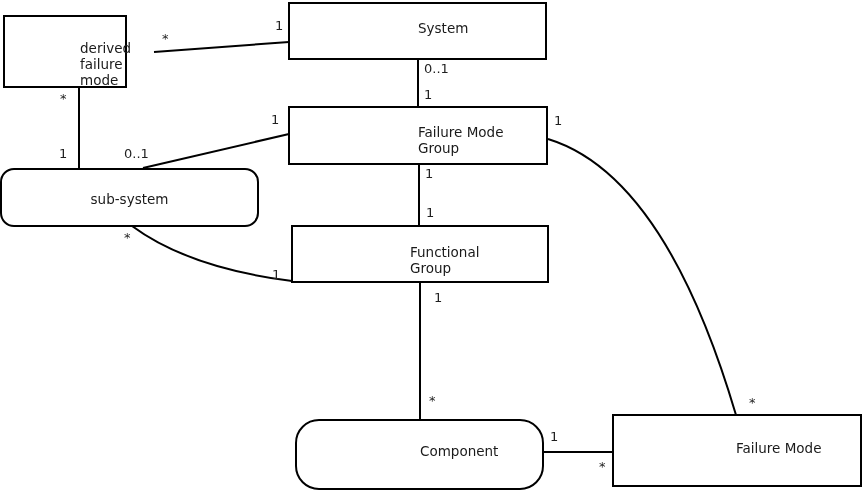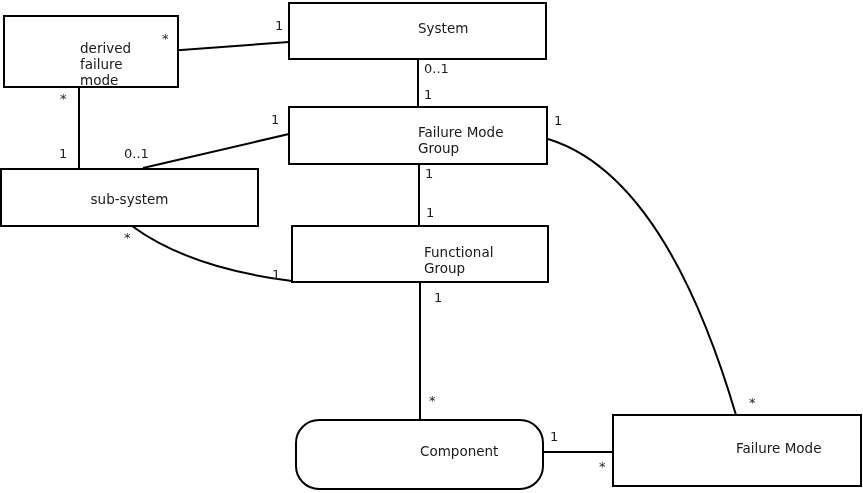--- a/index.html
+++ b/index.html
@@ -42,33 +42,33 @@
     text-align: center;
   }
   .mult {
     position: absolute;
     font-size: 13px;
     line-height: 13px;
     color: #1f1f1f;
     white-space: nowrap;
   }
   
-  #n-dfm        { left: 3px;   top: 15px;  width: 176px; height: 73px; text-decoration: underline; }
+  #n-dfm        { left: 3px;   top: 15px;  width: 124px; height: 73px; text-decoration: underline; }
   #n-system     { left: 288px; top: 2px;   width: 259px; height: 58px; }
   #n-fmg        { left: 288px; top: 106px; width: 260px; height: 59px; }
-  #n-subsystem  { left: 0px;   top: 168px; width: 259px; height: 59px; }
+  #n-subsystem  { left: 0px;   top: 168px; width: 259px; height: 59px; border-radius: 14px; }
   #n-functional { left: 291px; top: 225px; width: 258px; height: 58px; }
   #n-component  { left: 295px; top: 419px; width: 249px; height: 71px; border-radius: 24px; }
   #n-failmode   { left: 612px; top: 414px; width: 250px; height: 73px; }
   
   #n-dfm        .node-label { left: 75px;  top: 23px; }
   #n-system     .node-label { left: 128px; top: 16px; }
   #n-fmg        .node-label { left: 128px; top: 16px; }
   #n-subsystem  .node-label { top: 21px; }
-  #n-functional .node-label { left: 131px; top: 17px; }
+  #n-functional .node-label { left: 117px; top: 17px; }
   #n-component  .node-label { left: 123px; top: 22px; }
   #n-failmode   .node-label { left: 122px; top: 24px; }
   
   #m-dfm-sys-src   { left: 162px; top: 32px; }
   #m-dfm-sys-tgt   { left: 275px; top: 19px; }
   #m-sys-fmg-src   { left: 424px; top: 62px; }
   #m-sys-fmg-tgt   { left: 424px; top: 88px; }
   #m-dfm-sub-src   { left: 60px;  top: 92px; }
   #m-dfm-sub-tgt   { left: 59px;  top: 147px; }
   #m-sub-fmg-src   { left: 124px; top: 147px; }

